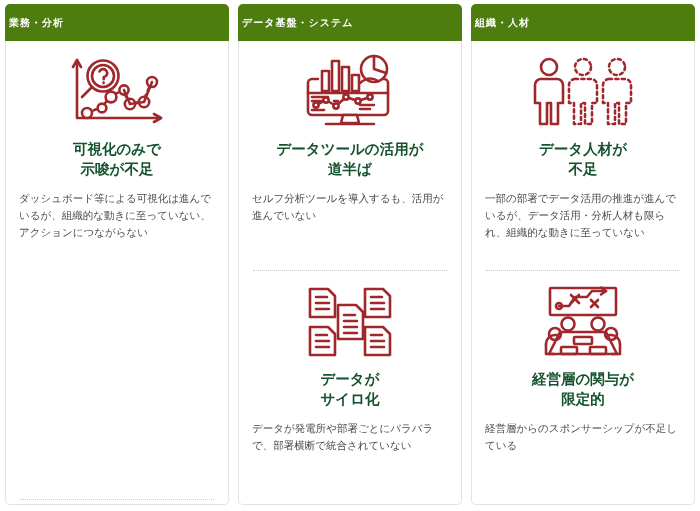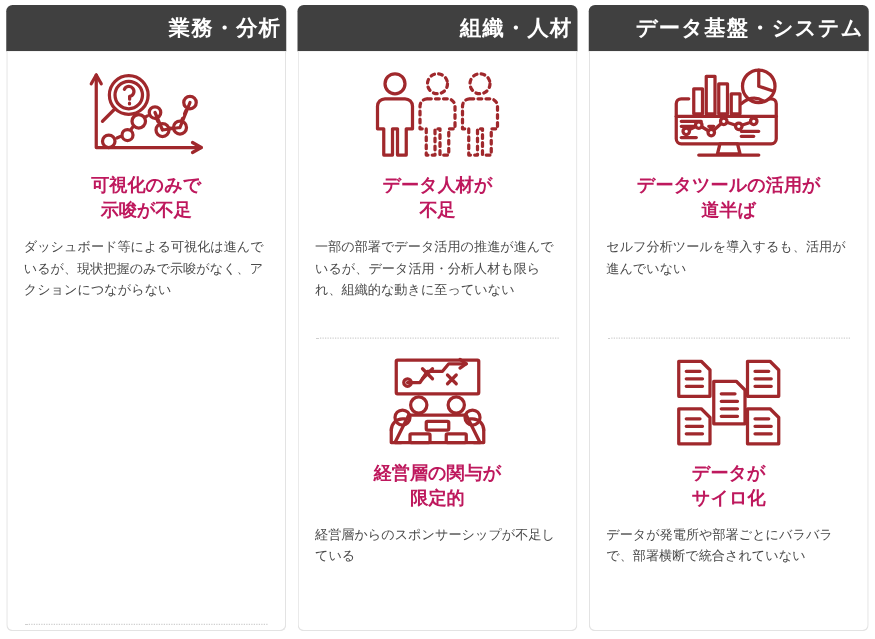--- a/index.html
+++ b/index.html
@@ -21,25 +21,25 @@
     width: 700px;
     height: 511px;
   }
   .column {
     flex: 1 1 0;
     display: flex;
     flex-direction: column;
     min-width: 0;
   }
   .col-header {
-    background: #404040;
+    background: #4d7c0f;
     color: #ffffff;
     border-radius: 5px 5px 0 0;
-    text-align: right;
-    font-size: 17px;
+    text-align: left;
+    font-size: 10px;
     font-weight: bold;
     letter-spacing: 1px;
     padding: 9px 4px 9px 4px;
     box-sizing: border-box;
     height: 37px;
     line-height: 19px;
   }
   .col-body {
     flex: 1 1 auto;
     border: 1px solid #e3e3e3;
@@ -73,21 +73,21 @@
     justify-content: center;
     width: 100%;
   }
   .icon-wrap svg {
     display: block;
   }
   .cell-title {
     text-align: center;
     font-size: 14.5px;
     font-weight: bold;
-    color: #be185d;
+    color: #14532d;
     line-height: 20px;
     margin-top: 6px;
     white-space: pre-line;
   }
   .cell-desc {
     font-size: 10.5px;
     color: #4a4a4a;
     line-height: 17px;
     margin-top: 11px;
     width: 100%;
@@ -119,76 +119,25 @@
             <circle cx="87" cy="28" r="5" fill="#fff"></circle>
             <path d="M59 36 L65 50 M65 50 L79 48 M79 48 L87 28"></path>
             <circle cx="38" cy="22" r="15.5" fill="#fff"></circle>
             <circle cx="38" cy="22" r="11" fill="#fff"></circle>
             <path d="M27 33 L17 43"></path>
             <path d="M34.5 17.5 a4 4 0 1 1 4.2 5.6 v2.2 M38.6 28.5 v0.6"></path>
           </svg>
         </div>
         <div class="cell-title">可視化のみで
 示唆が不足</div>
-        <div class="cell-desc">ダッシュボード等による可視化は進んでいるが、現状把握のみで示唆がなく、アクションにつながらない</div>
+        <div class="cell-desc">ダッシュボード等による可視化は進んでいるが、組織的な動きに至っていない、アクションにつながらない</div>
       </div>
 
       <div class="divider"></div>
 
-
-    </div>
-  </div>
-
-  <div class="column">
-    <div class="col-header">組織・人材</div>
-    <div class="col-body">
-
-      <div class="cell">
-        <div class="icon-wrap">
-          <svg width="102" height="76" viewBox="0 0 102 76" fill="none" stroke="#a0282c" stroke-width="2.6" stroke-linecap="round" stroke-linejoin="round">
-            <circle cx="17" cy="13" r="8"></circle>
-            <path d="M9 25 h16 a6 6 0 0 1 6 6 v18 h-5 v21 h-7 v-21 h-4 v21 h-7 v-21 h-5 v-18 a6 6 0 0 1 6 -6 z"></path>
-            <circle cx="51" cy="13" r="8" stroke-dasharray="3 3.4"></circle>
-            <path d="M43 25 h16 a6 6 0 0 1 6 6 v18 h-5 v21 h-7 v-21 h-4 v21 h-7 v-21 h-5 v-18 a6 6 0 0 1 6 -6 z" stroke-dasharray="3 3.4"></path>
-            <circle cx="85" cy="13" r="8" stroke-dasharray="3 3.4"></circle>
-            <path d="M77 25 h16 a6 6 0 0 1 6 6 v18 h-5 v21 h-7 v-21 h-4 v21 h-7 v-21 h-5 v-18 a6 6 0 0 1 6 -6 z" stroke-dasharray="3 3.4"></path>
-          </svg>
-        </div>
-        <div class="cell-title">データ人材が
-不足</div>
-        <div class="cell-desc">一部の部署でデータ活用の推進が進んでいるが、データ活用・分析人材も限られ、組織的な動きに至っていない</div>
-      </div>
-
-      <div class="divider"></div>
-
-      <div class="cell">
-        <div class="icon-wrap">
-          <svg width="100" height="76" viewBox="0 0 100 76" fill="none" stroke="#a0282c" stroke-width="2.6" stroke-linecap="round" stroke-linejoin="round">
-            <rect x="17" y="4" width="66" height="27" rx="1"></rect>
-            <path d="M26 22 h10 l6 -9 h12 l5 -6 h14"></path>
-            <circle cx="26" cy="22" r="3"></circle>
-            <path d="M73 7 l-5 -3.5 M73 7 l-5 3.5"></path>
-            <path d="M38 11 l8 8 M46 11 l-8 8"></path>
-            <path d="M58 16 l7 7 M65 16 l-7 7"></path>
-            <circle cx="35" cy="40" r="6.5"></circle>
-            <circle cx="65" cy="40" r="6.5"></circle>
-            <circle cx="22" cy="50" r="6"></circle>
-            <circle cx="78" cy="50" r="6"></circle>
-            <path d="M27 48 h46 l11 22 h-68 z"></path>
-            <path d="M13 60 a9 9 0 0 1 9 -9 h2 M87 60 a9 9 0 0 0 -9 -9 h-2"></path>
-            <path d="M13 60 v10 h8 M87 60 v10 h-8"></path>
-            <rect x="41" y="53" width="18" height="7" rx="1"></rect>
-            <rect x="28" y="63" width="16" height="7" rx="1"></rect>
-            <rect x="57" y="63" width="16" height="7" rx="1"></rect>
-          </svg>
-        </div>
-        <div class="cell-title">経営層の関与が
-限定的</div>
-        <div class="cell-desc">経営層からのスポンサーシップが不足している</div>
-      </div>
 
     </div>
   </div>
 
   <div class="column">
     <div class="col-header">データ基盤・システム</div>
     <div class="col-body">
 
       <div class="cell">
         <div class="icon-wrap">
@@ -249,13 +198,64 @@
           </svg>
         </div>
         <div class="cell-title">データが
 サイロ化</div>
         <div class="cell-desc">データが発電所や部署ごとにバラバラで、部署横断で統合されていない</div>
       </div>
 
     </div>
   </div>
 
+  <div class="column">
+    <div class="col-header">組織・人材</div>
+    <div class="col-body">
+
+      <div class="cell">
+        <div class="icon-wrap">
+          <svg width="102" height="76" viewBox="0 0 102 76" fill="none" stroke="#a0282c" stroke-width="2.6" stroke-linecap="round" stroke-linejoin="round">
+            <circle cx="17" cy="13" r="8"></circle>
+            <path d="M9 25 h16 a6 6 0 0 1 6 6 v18 h-5 v21 h-7 v-21 h-4 v21 h-7 v-21 h-5 v-18 a6 6 0 0 1 6 -6 z"></path>
+            <circle cx="51" cy="13" r="8" stroke-dasharray="3 3.4"></circle>
+            <path d="M43 25 h16 a6 6 0 0 1 6 6 v18 h-5 v21 h-7 v-21 h-4 v21 h-7 v-21 h-5 v-18 a6 6 0 0 1 6 -6 z" stroke-dasharray="3 3.4"></path>
+            <circle cx="85" cy="13" r="8" stroke-dasharray="3 3.4"></circle>
+            <path d="M77 25 h16 a6 6 0 0 1 6 6 v18 h-5 v21 h-7 v-21 h-4 v21 h-7 v-21 h-5 v-18 a6 6 0 0 1 6 -6 z" stroke-dasharray="3 3.4"></path>
+          </svg>
+        </div>
+        <div class="cell-title">データ人材が
+不足</div>
+        <div class="cell-desc">一部の部署でデータ活用の推進が進んでいるが、データ活用・分析人材も限られ、組織的な動きに至っていない</div>
+      </div>
+
+      <div class="divider"></div>
+
+      <div class="cell">
+        <div class="icon-wrap">
+          <svg width="100" height="76" viewBox="0 0 100 76" fill="none" stroke="#a0282c" stroke-width="2.6" stroke-linecap="round" stroke-linejoin="round">
+            <rect x="17" y="4" width="66" height="27" rx="1"></rect>
+            <path d="M26 22 h10 l6 -9 h12 l5 -6 h14"></path>
+            <circle cx="26" cy="22" r="3"></circle>
+            <path d="M73 7 l-5 -3.5 M73 7 l-5 3.5"></path>
+            <path d="M38 11 l8 8 M46 11 l-8 8"></path>
+            <path d="M58 16 l7 7 M65 16 l-7 7"></path>
+            <circle cx="35" cy="40" r="6.5"></circle>
+            <circle cx="65" cy="40" r="6.5"></circle>
+            <circle cx="22" cy="50" r="6"></circle>
+            <circle cx="78" cy="50" r="6"></circle>
+            <path d="M27 48 h46 l11 22 h-68 z"></path>
+            <path d="M13 60 a9 9 0 0 1 9 -9 h2 M87 60 a9 9 0 0 0 -9 -9 h-2"></path>
+            <path d="M13 60 v10 h8 M87 60 v10 h-8"></path>
+            <rect x="41" y="53" width="18" height="7" rx="1"></rect>
+            <rect x="28" y="63" width="16" height="7" rx="1"></rect>
+            <rect x="57" y="63" width="16" height="7" rx="1"></rect>
+          </svg>
+        </div>
+        <div class="cell-title">経営層の関与が
+限定的</div>
+        <div class="cell-desc">経営層からのスポンサーシップが不足している</div>
+      </div>
+
+    </div>
+  </div>
+
 </div>
 
 </body></html>

